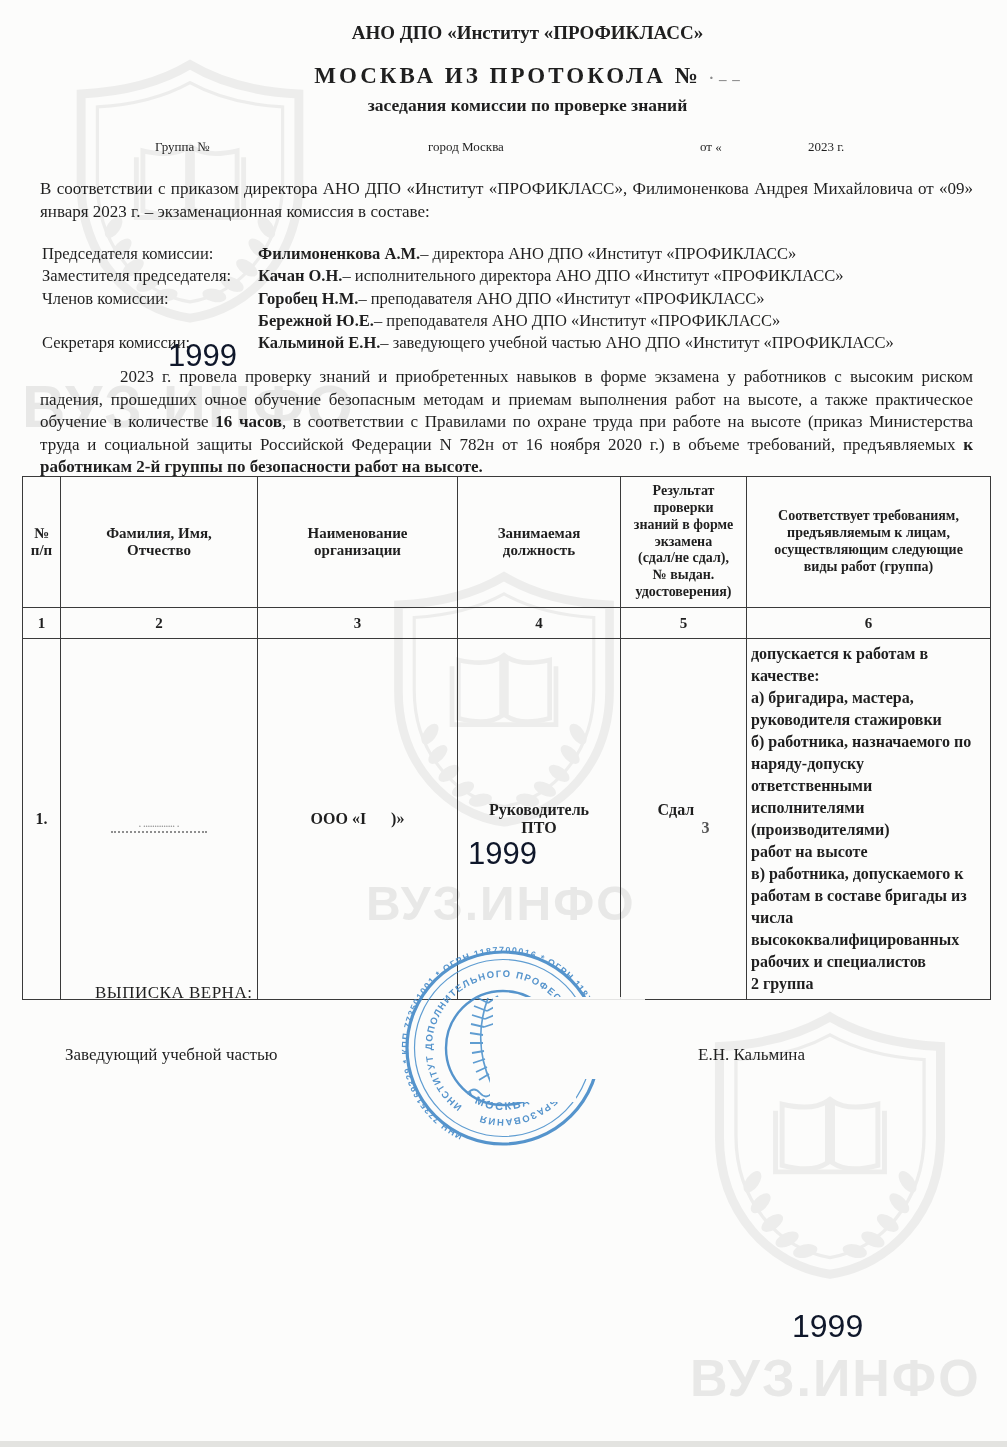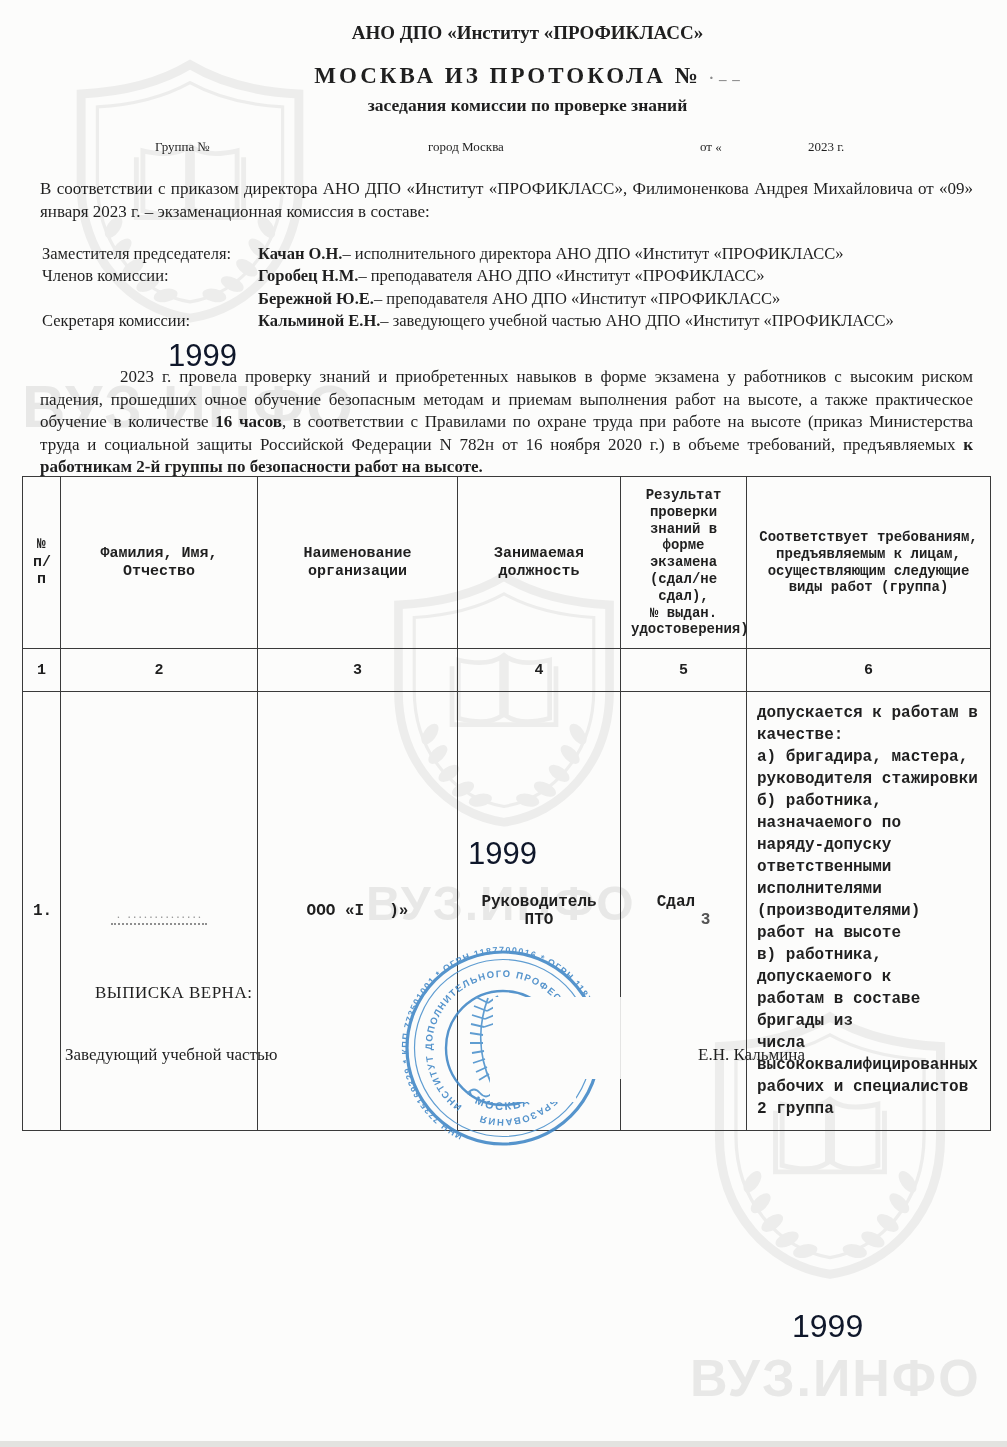--- a/index.html
+++ b/index.html
@@ -24,21 +24,21 @@
   .para{position:absolute;left:40px;width:933px;font-size:17px;line-height:22.5px;text-align:justify;z-index:2;}
   #intro-para{top:178px;}
   #body-para{top:366px;text-indent:80px;}
   .b{font-weight:bold;}
   
   #commission{position:absolute;left:42px;top:244px;width:940px;z-index:2;font-size:16.5px;}
   .com-row{display:flex;height:22.3px;white-space:nowrap;}
   .com-label{width:216px;flex:0 0 216px;}
   
   #protocol-table{position:absolute;left:22px;top:476px;z-index:2;border-collapse:collapse;table-layout:fixed;width:968px;}
-  #protocol-table td,#protocol-table th{border:1.5px solid #3a3a3a;padding:10px;vertical-align:middle;font-weight:bold;font-family:Liberation Mono, monospace;}
+  #protocol-table td,#protocol-table th{border:1.5px solid #3a3a3a;padding:4px;vertical-align:middle;font-weight:bold;}
   th.hdr{font-size:15px;line-height:17.5px;text-align:center;white-space:pre-line;}
   th.hdr-small{font-size:14px;line-height:16.8px;}
   tr.num-row td{height:22px;font-size:15px;text-align:center;}
   tr.hdr-row th{height:122px;}
   tr.data-row td{height:268px;font-weight:normal;font-size:16px;}
   td.c{text-align:center;}
   .pre{white-space:pre-line;}
   .redacted-name{width:96px;height:12px;margin:14px auto 0;border-bottom:2px dotted #8f8f8f;filter:blur(0.7px);color:#9a9a9a;font-size:9px;overflow:hidden;text-align:center;}
   .org-line{display:flex;justify-content:center;align-items:center;gap:25px;}
   .result-block{display:inline-block;text-align:left;}
@@ -121,20 +121,25 @@
   <div class="meta">
     <span style="left:155px;top:139px">Группа №</span>
     <span style="left:428px;top:139px">город Москва</span>
     <span style="left:700px;top:139px">от «</span>
     <span style="left:808px;top:139px">2023 г.</span>
   </div>
 
   <div class="para" id="intro-para">В соответствии с приказом директора АНО ДПО «Институт «ПРОФИКЛАСС», Филимоненкова Андрея Михайловича от «09» января 2023 г. – экзаменационная комиссия в составе:</div>
 
   <div id="commission">
+    <div class="com-row">
+      <span class="com-label">Председателя комиссии:</span>
+        <span class="b">Филимоненкова А.М.</span>
+        <span> – директора АНО ДПО «Институт «ПРОФИКЛАСС»</span>
+    </div>
     <div class="com-row">
       <span class="com-label">Заместителя председателя:</span>
         <span class="b">Качан О.Н.</span>
         <span>– исполнительного директора АНО ДПО «Институт «ПРОФИКЛАСС»</span>
     </div>
     <div class="com-row">
       <span class="com-label">Членов комиссии:</span>
         <span class="b">Горобец Н.М.</span>
         <span> – преподавателя АНО ДПО «Институт «ПРОФИКЛАСС»</span>
     </div>

